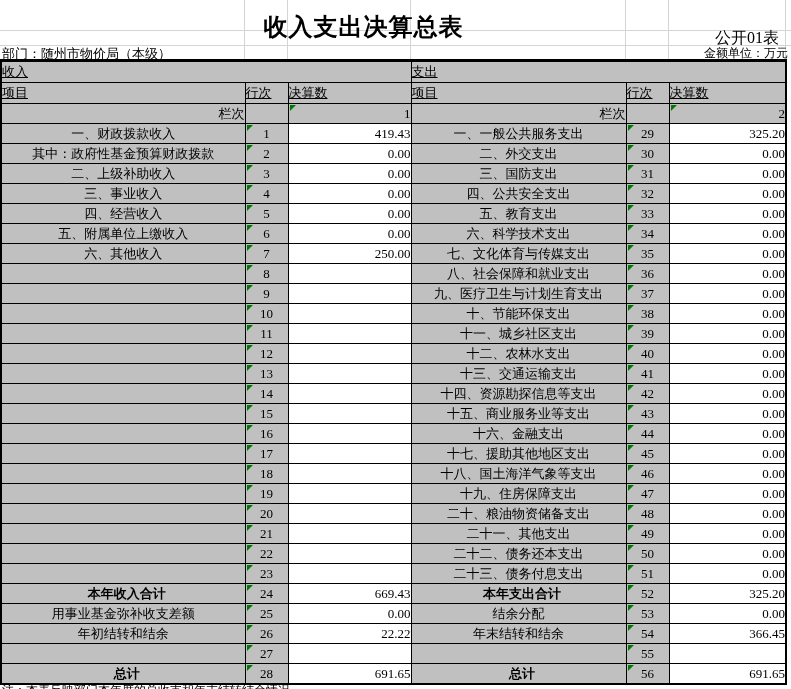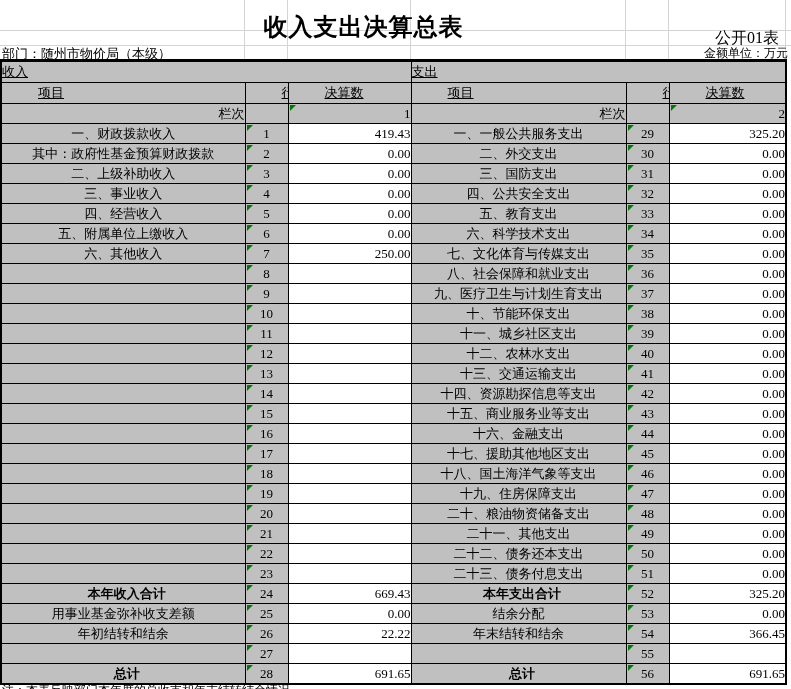--- a/index.html
+++ b/index.html
@@ -30,21 +30,21 @@
     position:absolute;left:0;top:59px;width:785px;
     border-collapse:collapse;table-layout:fixed;
     border:2px solid #000;border-top:3px solid #000;border-bottom:2px solid #000;
   }
   table.sheet th,table.sheet td{
     border:1px solid #000;padding:0;margin:0;overflow:hidden;white-space:nowrap;
     font-size:13px;font-weight:normal;height:19px;line-height:19px;vertical-align:middle;
   }
   table.sheet thead th{background:#c0c0c0;text-align:left;text-decoration:underline;}
   tr.section-row th{height:20px;line-height:20px;}
-  tr.cols-row th{height:20px;line-height:20px;padding-left:36px;}
+  tr.cols-row th{height:20px;line-height:20px;}
   tr.lanci-row td{background:#c0c0c0;text-align:right;}
   td.div-l,th.div-l{border-left:2px solid #000;}
   td.label{background:#c0c0c0;text-align:center;padding-left:3px;}
   td.label.indent{}
   td.label.total{text-align:center;font-weight:bold;padding-left:7px;}
   td.rownum{background:#c0c0c0;text-align:center;position:relative;}
   td.value{background:#fff;text-align:right;padding-right:3px;}
   td.rel{position:relative;}
   .tri{
     position:absolute;top:1px;left:1px;width:0;height:0;

